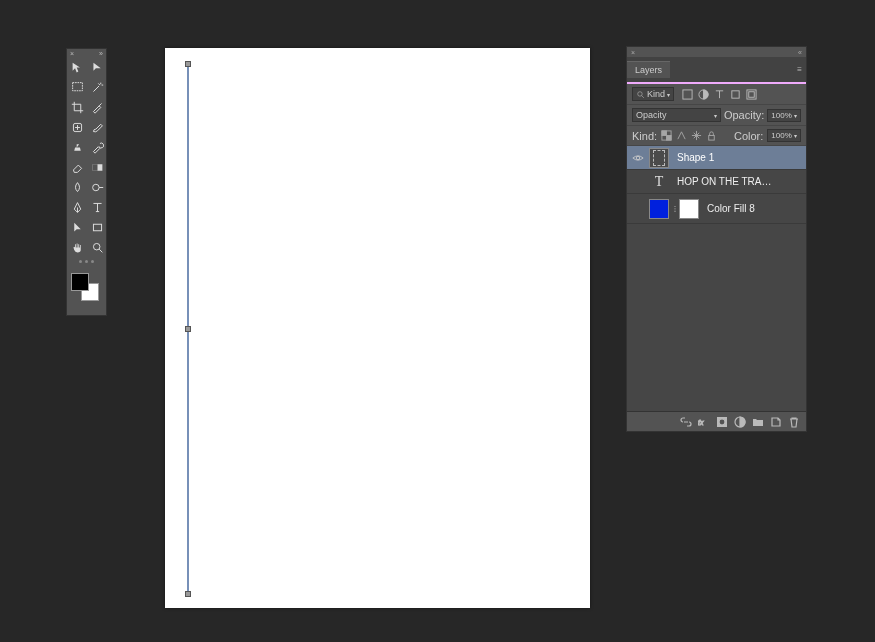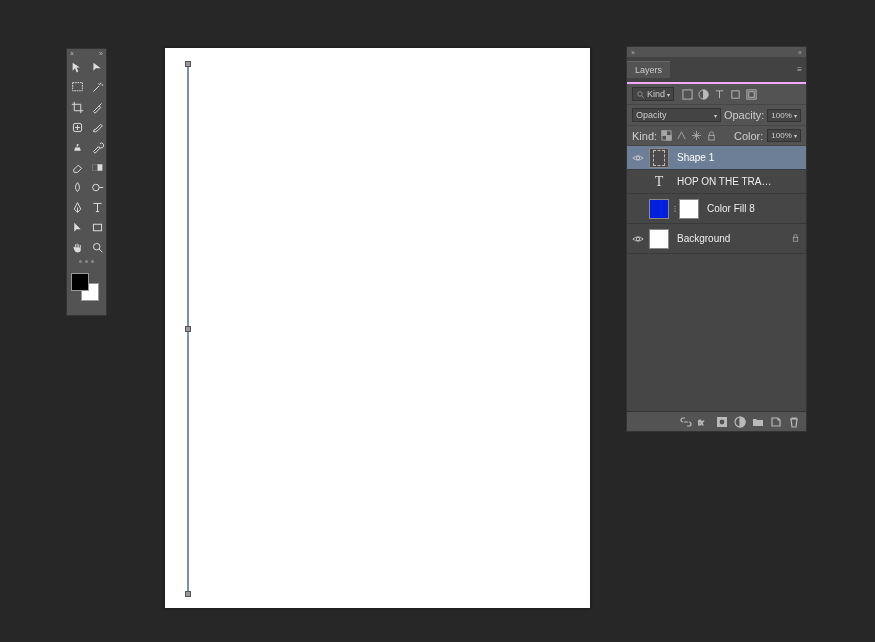--- a/index.html
+++ b/index.html
@@ -372,34 +372,20 @@
           <div class="vis-eye" style="opacity:.15"></div>
         </div>
       <div class="thumb-pair">
         <div class="thumb blue"></div>
         <div class="mask-link">⋮</div>
         <div class="thumb mask"></div>
       </div>
       <span class="layer-name">Color Fill 8</span>
     </div>
 
-    <div class="layer tall">
-      <div class="vis-col">
-          <div class="vis-eye"><svg viewBox="0 0 14 14">
-              <path d="M1 7 Q7 2 13 7 Q7 12 1 7 Z"></path>
-              <circle cx="7" cy="7" r="2"></circle>
-            </svg></div>
-        </div>
-      <div class="thumb"></div>
-      <span class="layer-name">Background</span>
-      <div class="lock-end"><svg viewBox="0 0 12 12">
-            <rect x="3" y="6" width="6" height="5"></rect>
-            <path d="M4 6 L4 4 A2 2 0 0 1 8 4 L8 6"></path>
-          </svg></div>
-    </div>
 
   </div>
 
   <div class="panel-foot">
     <div><svg viewBox="0 0 12 12">
           <path d="M3 6 A2 2 0 0 1 3 2 L5 2 M9 6 A2 2 0 0 1 9 10 L7 10 M4 6 L8 6"></path>
         </svg></div>
     <div><svg viewBox="0 0 14 12">
           <text x="0" y="9" font-size="8" fill="#ccc" font-style="italic">fx</text>
         </svg></div>

